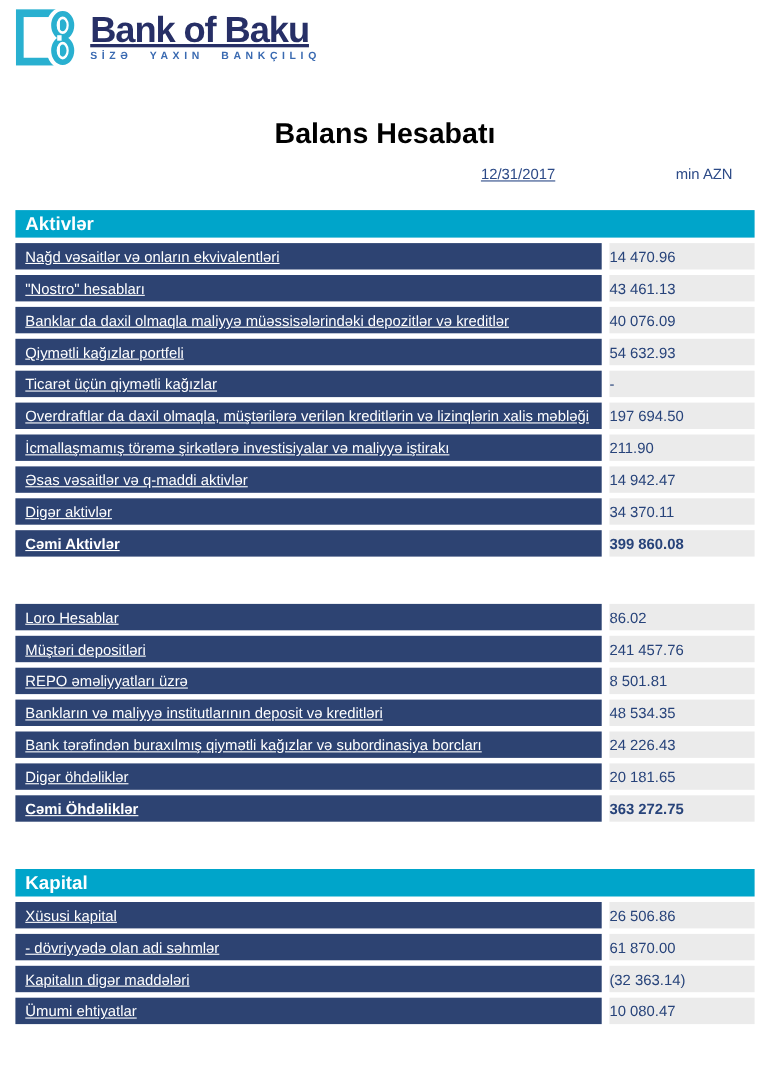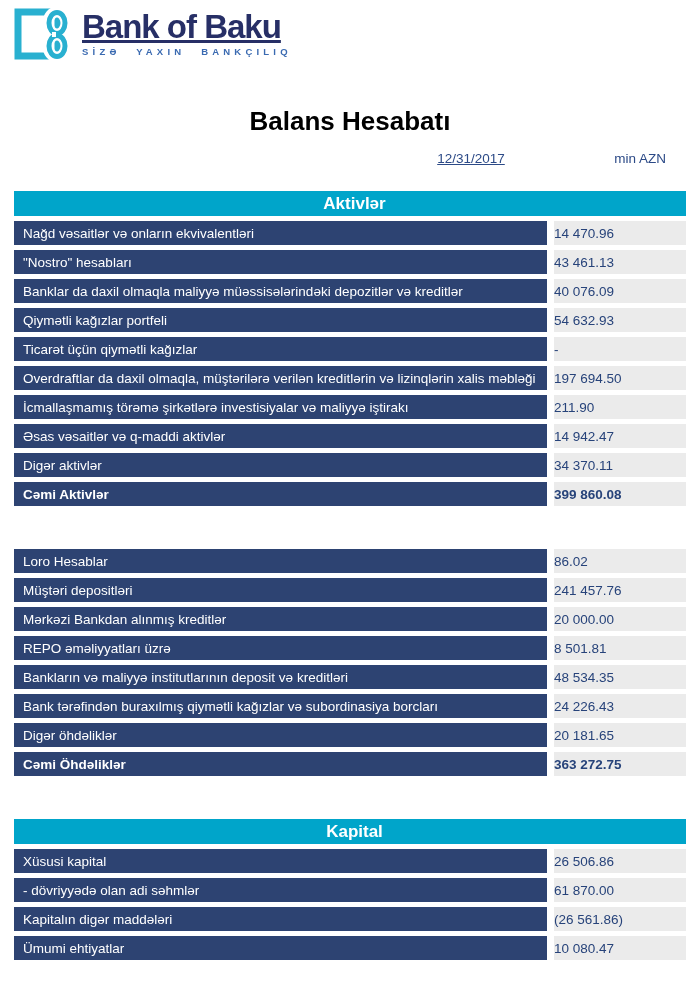--- a/index.html
+++ b/index.html
@@ -63,35 +63,35 @@
   .section + .section { margin-top: 43px; }
   .section-header {
     background: #00a5ca;
     color: #ffffff;
     font-size: 17px;
     font-weight: bold;
     height: 25px;
     line-height: 25px;
     padding-left: 9px;
     margin-bottom: 5px;
-    text-align: center;
   }
   .trow {
     display: flex;
     align-items: stretch;
     margin-bottom: 5px;
   }
   .cell-label {
     flex: 1 1 auto;
     background: #2d4372;
     color: #ffffff;
     font-size: 13.5px;
     line-height: 17px;
     padding: 4px 10px 3px 9px;
     margin-right: 7px;
+    text-decoration: underline;
   }
   .cell-value {
     flex: 0 0 132px;
     background: #ebebeb;
     color: #27437a;
     font-size: 13.5px;
     line-height: 17px;
     text-align: left;
     padding: 4px 9px 3px 0;
     box-sizing: border-box;
@@ -180,24 +180,20 @@
       <div class="section">
         <div class="trow">
           <div class="cell-label">Loro Hesablar</div>
           <div class="cell-value">86.02</div>
         </div>
         <div class="trow">
           <div class="cell-label">Müştəri depositləri</div>
           <div class="cell-value">241 457.76</div>
         </div>
         <div class="trow">
-          <div class="cell-label">Mərkəzi Bankdan alınmış kreditlər</div>
-          <div class="cell-value">20 000.00</div>
-        </div>
-        <div class="trow">
           <div class="cell-label">REPO əməliyyatları  üzrə</div>
           <div class="cell-value">8 501.81</div>
         </div>
         <div class="trow">
           <div class="cell-label">Bankların və maliyyə institutlarının deposit və kreditləri</div>
           <div class="cell-value">48 534.35</div>
         </div>
         <div class="trow">
           <div class="cell-label">Bank tərəfindən buraxılmış qiymətli kağızlar və subordinasiya borcları</div>
           <div class="cell-value">24 226.43</div>
@@ -216,21 +212,21 @@
         <div class="trow">
           <div class="cell-label">Xüsusi kapital</div>
           <div class="cell-value">26 506.86</div>
         </div>
         <div class="trow">
           <div class="cell-label">- dövriyyədə olan adi səhmlər</div>
           <div class="cell-value">61 870.00</div>
         </div>
         <div class="trow">
           <div class="cell-label">Kapitalın digər maddələri</div>
-          <div class="cell-value">(26 561.86)</div>
+          <div class="cell-value">(32 363.14)</div>
         </div>
         <div class="trow">
           <div class="cell-label">Ümumi ehtiyatlar</div>
           <div class="cell-value">10 080.47</div>
         </div>
       </div>
     </div>
 
 </div>
 

